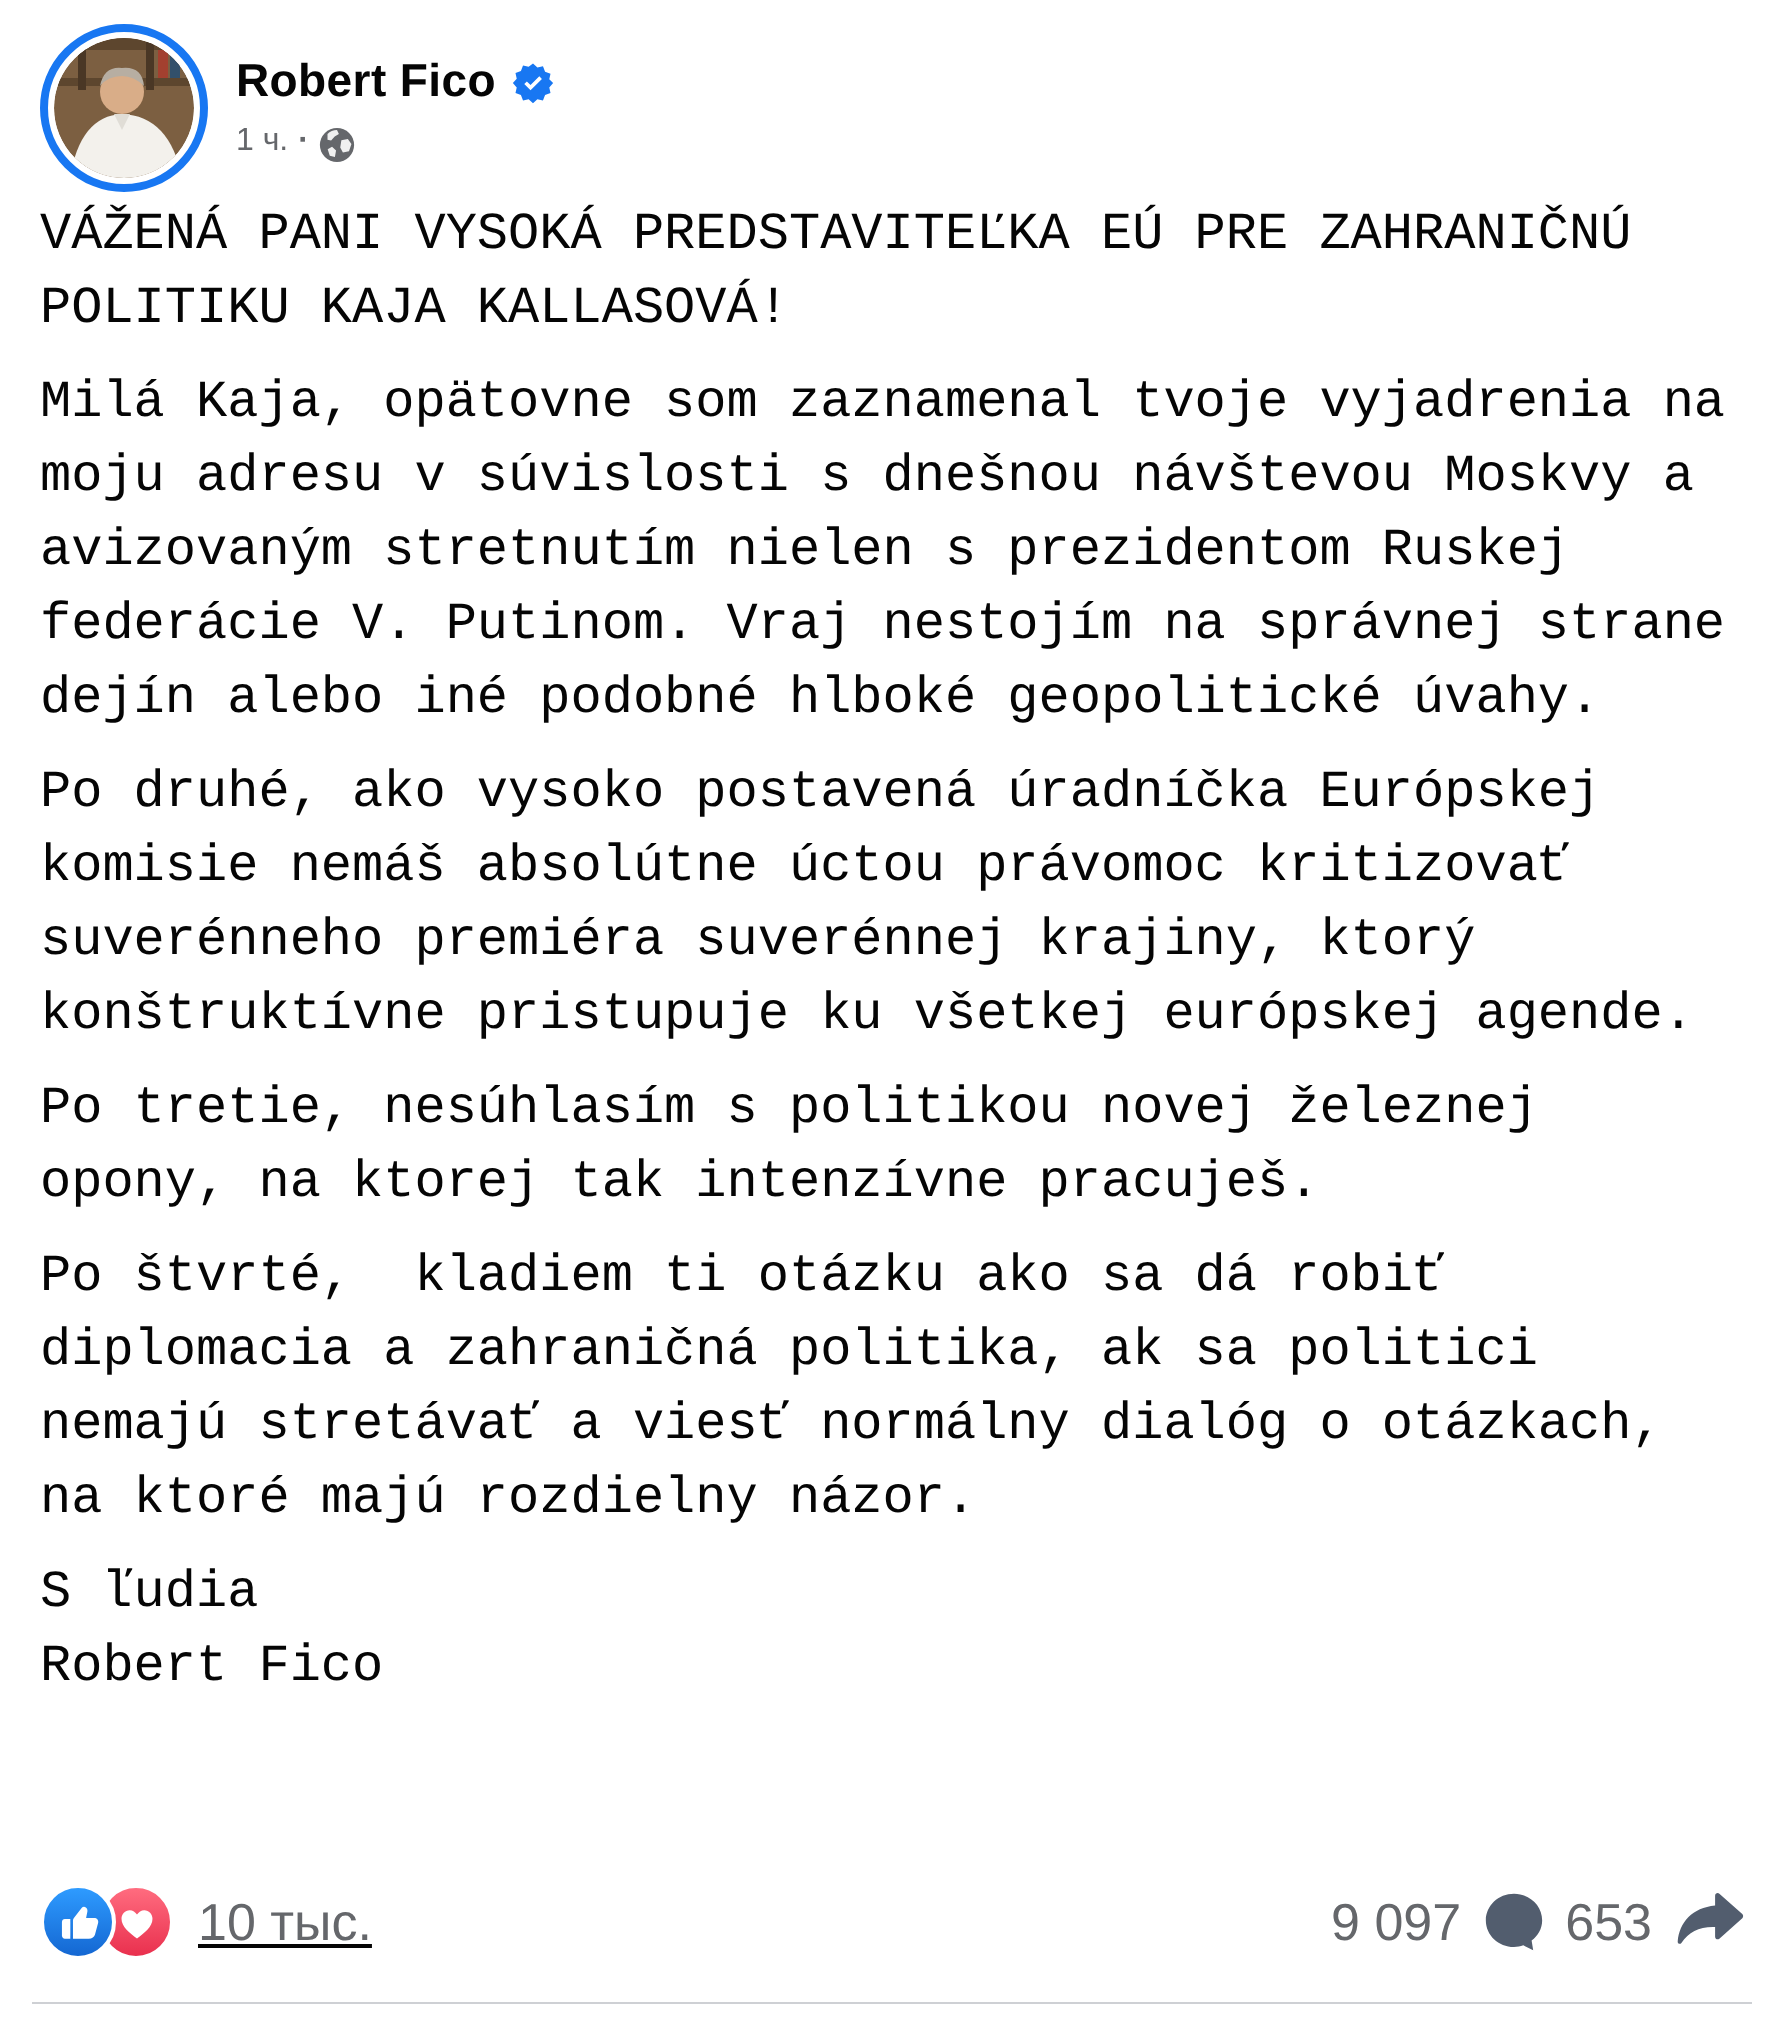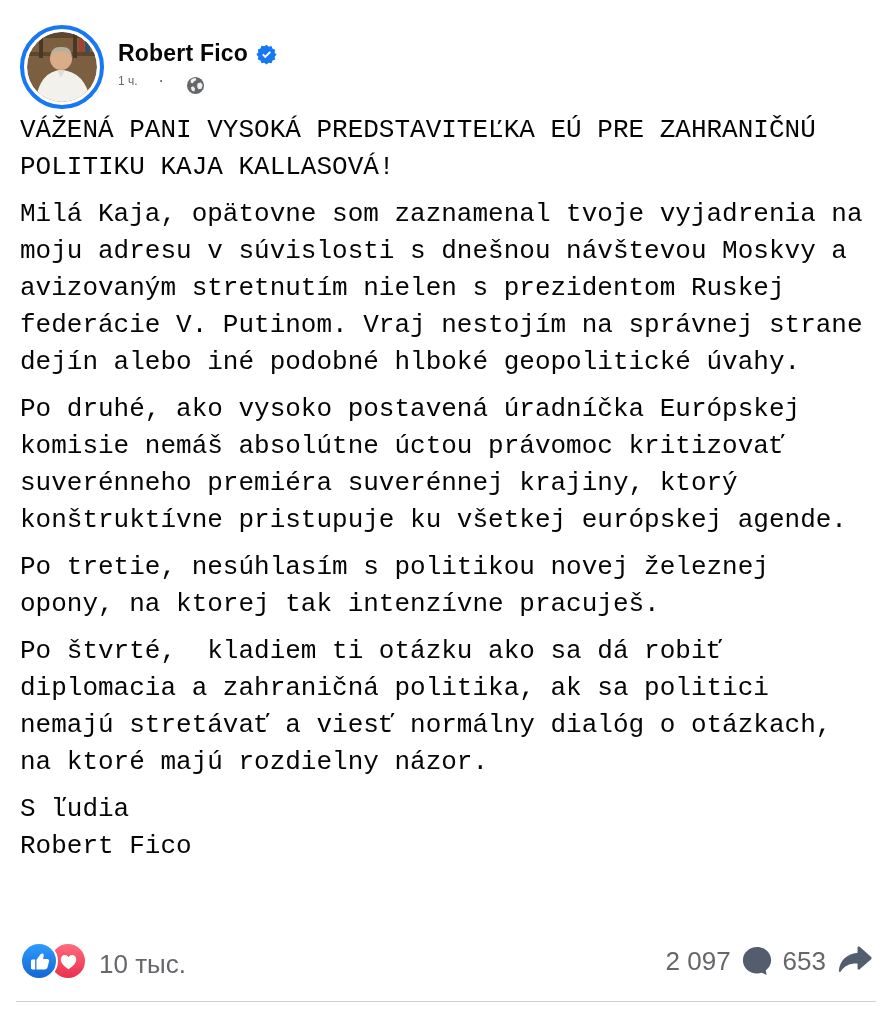--- a/index.html
+++ b/index.html
@@ -2,51 +2,51 @@
 <html><head>
 <meta charset="utf-8">
 <style>
   * { margin:0; padding:0; box-sizing:border-box; }
   html,body { background:#fff; }
   body {
     width:892px; height:1010px; overflow:hidden;
     font-family:"Liberation Sans","DejaVu Sans",sans-serif;
     color:#050505;
   }
-  .post { position:relative; width:892px; height:1010px; padding:16px 20px; }
+  .post { position:relative; width:892px; height:1010px; padding:3px 20px; }
 
   
   .header { display:flex; align-items:center; gap:14px; padding-top:8px; height:94px; }
   .avatar-ring {
     flex:0 0 auto; width:84px; height:84px; border-radius:50%;
     border:4px solid #1877F2; background:#fff; padding:3px; cursor:pointer;
   }
   .avatar-ring svg { display:block; width:70px; height:70px; border-radius:50%; }
   .author-block { display:flex; flex-direction:column; justify-content:center; }
   .author-row { display:flex; align-items:center; gap:8px; }
   .author-name { font-size:23px; font-weight:bold; letter-spacing:.2px; }
   .verified { width:21px; height:21px; display:inline-block; margin-top:2px; }
-  .meta-row { display:flex; align-items:flex-start; gap:22px; margin-top:7px; color:#65676B; font-size:12px; }
+  .meta-row { display:flex; align-items:center; gap:5px; margin-top:7px; color:#65676B; font-size:16px; }
   .dot { font-weight:bold; }
   .globe { width:19px; height:19px; display:inline-block; margin-top:2px; }
 
   
   .content { margin-top:2px;font-family:Liberation Mono, monospace; }
   .content p {
     font-size:26px; line-height:37px; margin:10px 0;
     white-space:pre-wrap; color:#050505;
   }
   .content p:first-child { margin-top:0; }
 
   
   .footer {
     position:absolute; left:20px; right:20px; bottom:26px;
     display:flex; align-items:center; justify-content:space-between; height:46px;
   }
-  .reactions { display:flex; align-items:flex-end; }
+  .reactions { display:flex; align-items:center;text-decoration:underline; }
   .rxn {
     width:38px; height:38px; border-radius:50%;
     display:flex; align-items:center; justify-content:center;
     border:2px solid #fff; cursor:pointer;
   }
   .rxn svg { width:21px; height:21px; }
   .rxn.like { background:linear-gradient(#2e9bff,#1467d2); position:relative; z-index:2; }
   .rxn.love { background:linear-gradient(#ff6c7f,#e9304e); margin-left:-9px; z-index:1; }
   .rxn-count { margin-left:12px; color:#65676B; font-size:26px; cursor:pointer; }
   .counts { display:flex; align-items:center; gap:10px; color:#65676B; font-size:26px; }
@@ -124,21 +124,21 @@
         </svg>
       </span>
       <span class="rxn love">
         <svg viewBox="0 0 16 16">
           <path fill="#fff" d="M8 13.9C5.3 12 2.1 9.4 2.1 6.4c0-1.9 1.4-3.3 3.1-3.3 1.2 0 2.2.7 2.8 1.7.6-1 1.6-1.7 2.8-1.7 1.7 0 3.1 1.4 3.1 3.3 0 3-3.2 5.6-5.9 7.5z"></path>
         </svg>
       </span>
       <span class="rxn-count">10 тыс.</span>
     </div>
     <div class="counts">
-      <span class="num">2 097</span>
+      <span class="num">9 097</span>
       <svg class="c-icon" viewBox="0 0 20 20">
         <path fill="#525D6E" d="M10 1.2c-4.9 0-8.8 3.7-8.8 8.3 0 4.6 3.9 8.3 8.8 8.3 1 0 2-.2 2.9-.5l3.1 1.5-.5-3c2-1.5 3.3-3.8 3.3-6.3 0-4.6-3.9-8.3-8.8-8.3z"></path>
       </svg>
       <span class="num">653</span>
       <svg class="s-icon" viewBox="0 0 24 22">
         <path fill="#525D6E" d="M13.8 5.2V1.7c0-.8.9-1.2 1.5-.7l8.1 7.2c.4.4.4 1.1 0 1.5l-8.1 7.2c-.6.5-1.5.1-1.5-.7v-3.4c-5.5-.2-9.2 1.6-11.9 5.6-.4.6-1.4.3-1.3-.5C1.2 11.1 5.8 6 13.8 5.2z"></path>
       </svg>
     </div>
   </div>
 

